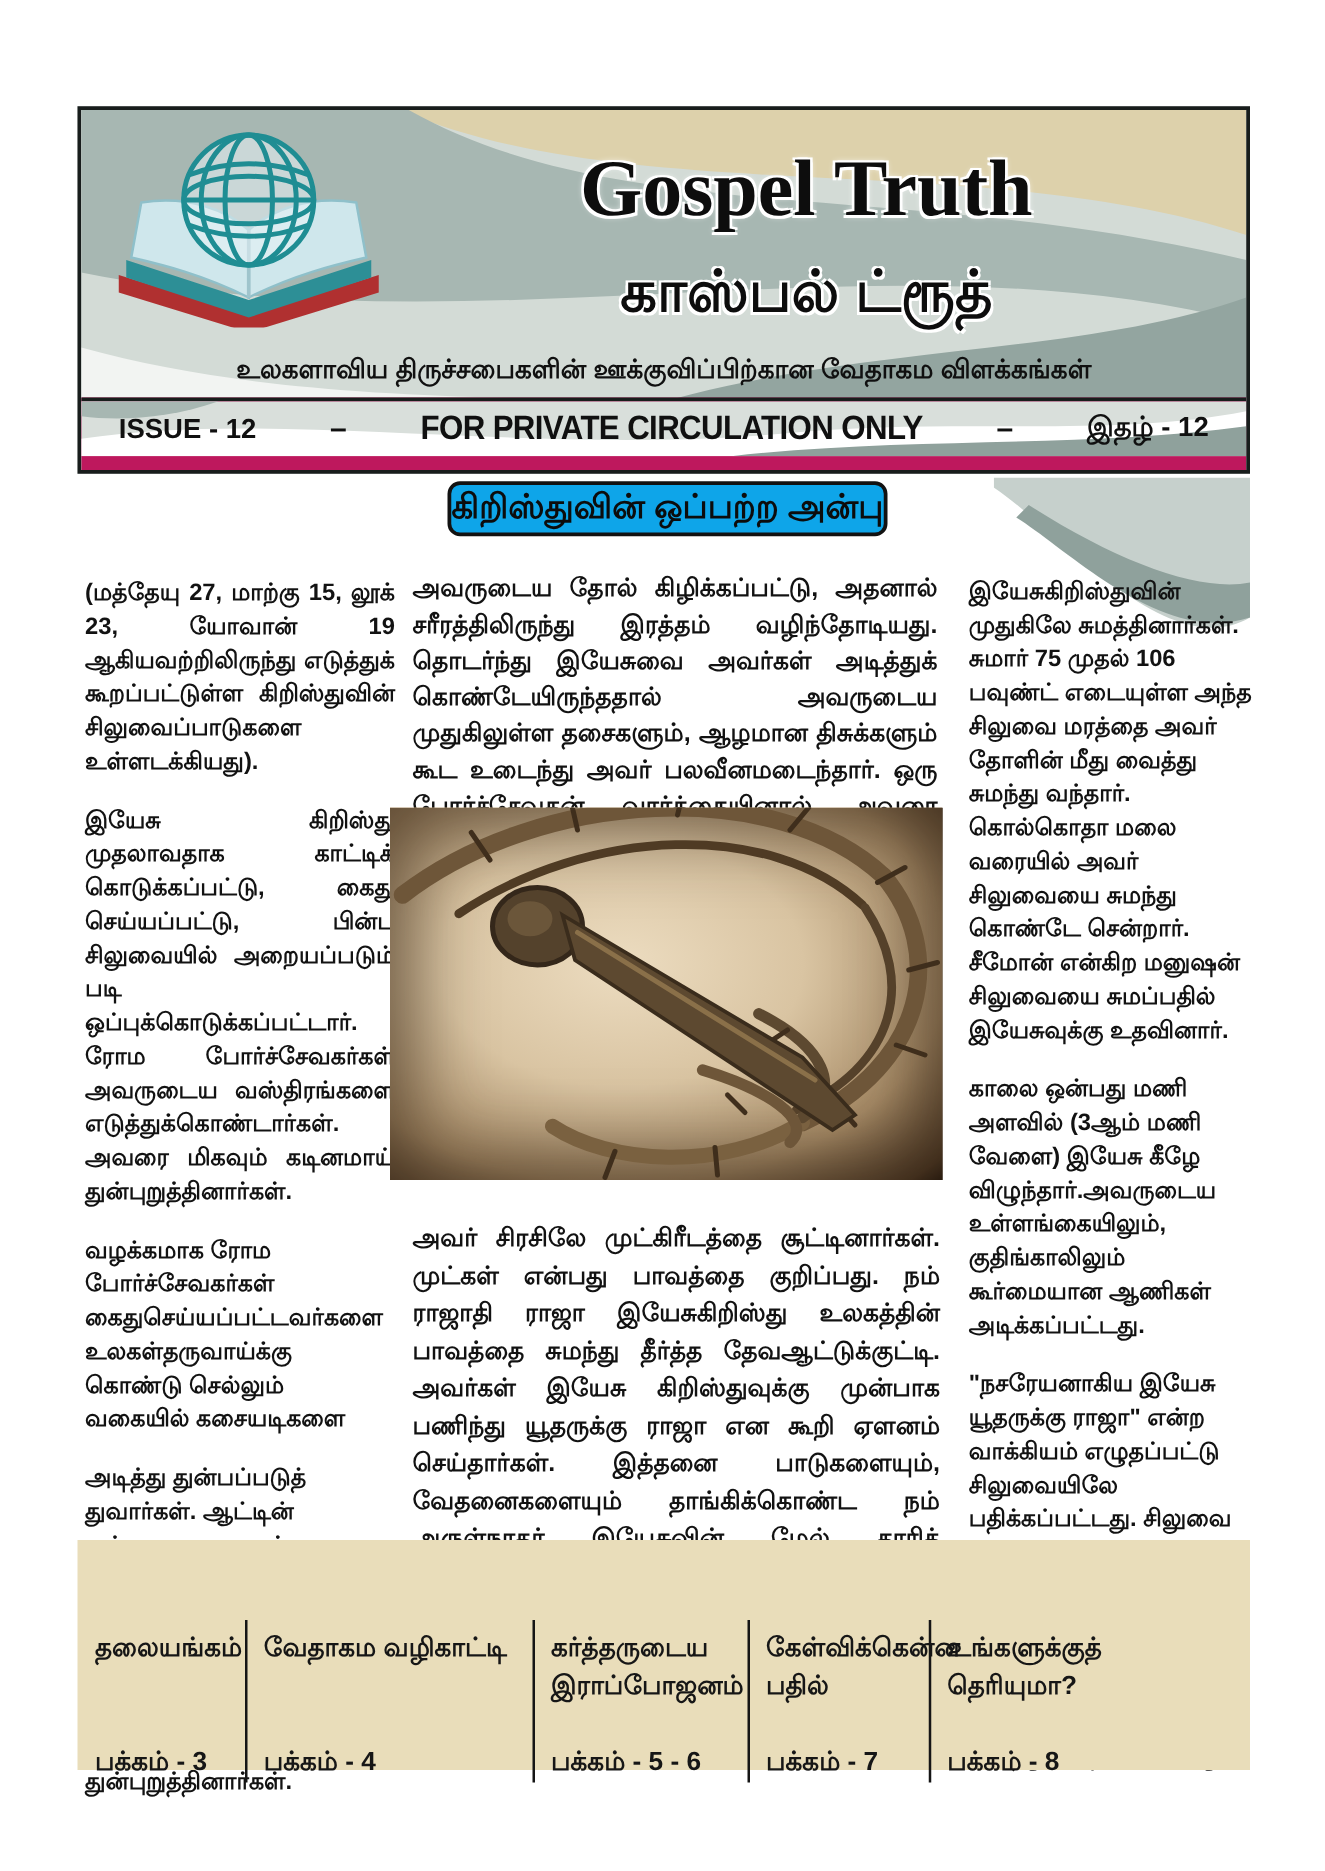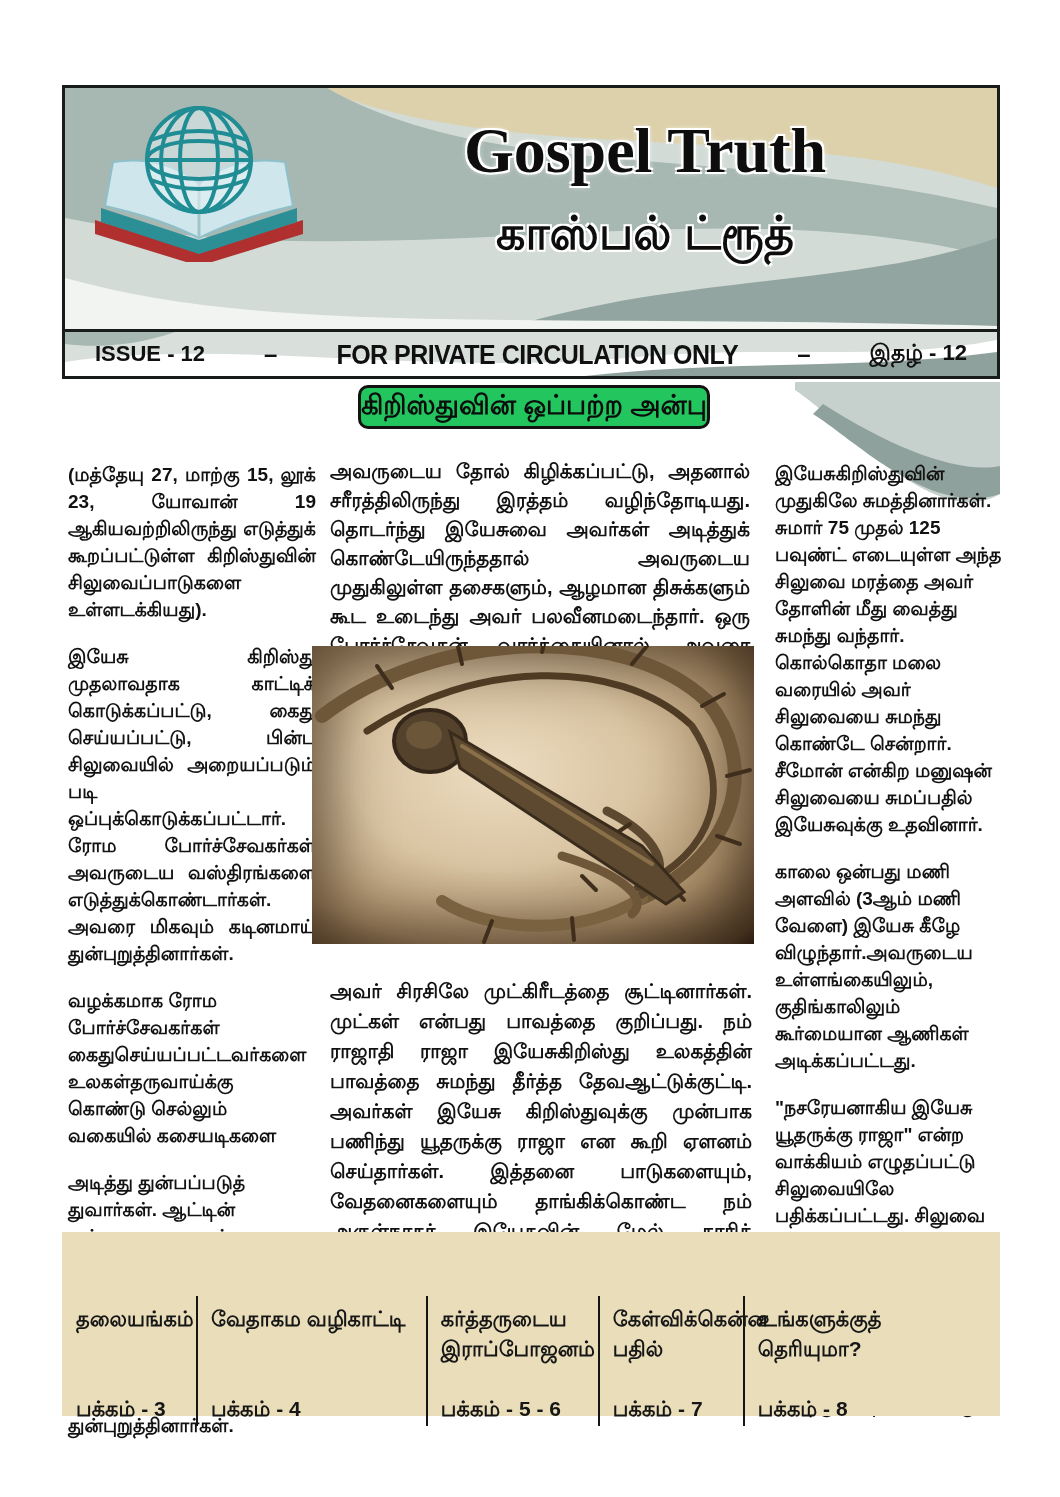--- a/index.html
+++ b/index.html
@@ -12,35 +12,35 @@
   .masthead-waves { position:absolute; left:0; top:0; width:932px; height:244px; }
   .logo { position:absolute; left:18px; top:12px; width:232px; height:162px; }
   .title-en { position:absolute; left:240px; top:26px; width:680px; text-align:center;
               font-family:"Liberation Serif", serif; font-weight:bold; font-size:64px; color:#0d0d0d;
               text-shadow:-2px -2px 0 #fff, 2px -2px 0 #fff, -2px 2px 0 #fff, 2px 2px 0 #fff, 0 0 6px #fff; }
   .title-ta { position:absolute; left:240px; top:118px; width:680px; text-align:center;
               font-weight:bold; font-size:46px; color:#0d0d0d;
               text-shadow:-2px -2px 0 #fff, 2px -2px 0 #fff, -2px 2px 0 #fff, 2px 2px 0 #fff; }
   .subtitle { position:absolute; left:0; top:196px; width:100%; text-align:center;
               font-weight:bold; font-size:21px; color:#101010; }
-  .issue-bar { position:absolute; left:0; bottom:0; width:100%; height:47px;
-               border-top:3px solid #181d1c; background:#8b5cf6; }
+  .issue-bar { position:absolute; left:0; bottom:0; width:100%; height:58px;
+               border-top:3px solid #181d1c; background:#be185d; }
   .issue-bar svg { position:absolute; left:0; top:0; width:100%; height:44px; }
   .issue-row { position:absolute; left:0; top:0; width:100%; height:44px; display:flex;
                align-items:center; justify-content:space-between; padding:0 30px; }
   .issue-row .lbl { font-weight:bold; font-size:22px; color:#101010; }
   .issue-row .circ { font-weight:bold; font-size:25px; letter-spacing:-0.5px; color:#101010; transform:scaleY(1.08); }
   .issue-row .dash { font-weight:bold; font-size:24px; color:#101010; }
 
   
   .swoosh-tail { position:absolute; left:795px; top:382px; width:205px; height:158px; }
 
   
   .headline-box { position:absolute; left:358px; top:385px; width:352px; height:44px;
-                  border:3px solid #121212; border-radius:10px; background:#22c55e;
+                  border:3px solid #121212; border-radius:10px; background:#0ea5e9;
                   display:flex; align-items:center; justify-content:center;
                   font-weight:bold; font-size:27px; color:#0c0c0c; z-index:3; }
 
   
   .col { position:absolute; color:#121212; font-weight:bold; }
   .col p { margin-bottom:15px;margin-top:20px; }
   .col-left  { left:68px;  top:441px; width:248px; font-size:19px; line-height:27px; text-align:left; }
   .col-left p.justify { text-align:justify; }
   .col-mid-top    { left:330px; top:437px; width:420px; font-size:20px; line-height:29px; text-align:justify; }
   .col-mid-bottom { left:330px; top:956px; width:422px; font-size:20px; line-height:30px; text-align:justify; }
@@ -93,20 +93,21 @@
         <ellipse cx="116" cy="60" rx="19" ry="52"></ellipse>
         <ellipse cx="116" cy="60" rx="38" ry="52"></ellipse>
         <path d="M68,40 C100,28 132,28 164,40"></path>
         <path d="M68,80 C100,92 132,92 164,80"></path>
         <path d="M64,60 L168,60"></path>
       </g>
     </svg>
 
     <div class="title-en">Gospel Truth</div>
     <div class="title-ta">காஸ்பல் ட்ரூத்</div>
+    <div class="subtitle">உலகளாவிய திருச்சபைகளின் ஊக்குவிப்பிற்கான வேதாகம விளக்கங்கள்</div>
 
     <div class="issue-bar">
       <svg viewBox="0 0 932 44" preserveAspectRatio="none">
         <rect x="0" y="0" width="932" height="44" fill="#d9dfdb"></rect>
         <path d="M0,0 L110,0 C70,14 30,16 0,12 Z" fill="#a7b7b2"></path>
         <path d="M0,30 C160,6 360,44 560,26 C700,12 820,30 932,8 L932,44 L0,44 Z" fill="#ffffff"></path>
         <path d="M520,44 C660,28 800,38 932,20 L932,44 Z" fill="#8fa19c"></path>
       </svg>
       <div class="issue-row">
         <span class="lbl">ISSUE - 12</span>
@@ -171,21 +172,21 @@
         </g>
       </g>
     </svg>
   </div>
 
   <div class="col col-mid-bottom">
     <p>அவர் சிரசிலே முட்கிரீடத்தை சூட்டினார்கள். முட்கள் என்பது பாவத்தை  குறிப்பது. நம் ராஜாதி ராஜா இயேசுகிறிஸ்து உலகத்தின் பாவத்தை சுமந்து தீர்த்த தேவஆட்டுக்குட்டி. அவர்கள் இயேசு கிறிஸ்துவுக்கு முன்பாக பணிந்து யூதருக்கு ராஜா என கூறி ஏளனம் செய்தார்கள். இத்தனை பாடுகளையும், வேதனைகளையும் தாங்கிக்கொண்ட நம் அருள்நாதர் இயேசுவின் மேல் காரித் துப்பினார்கள். அவரைப் பார்த்து சிரித்தார்கள். அவர்களுடைய வழக்கத்தின் படி, சிலுவையின் குறுக்கே வைக்கப்படுகிற மரத்தை</p>
   </div>
 
   <div class="col col-right">
-    <p>இயேசுகிறிஸ்துவின் முதுகிலே சுமத்தினார்கள். சுமார் 75 முதல் 125 பவுண்ட் எடையுள்ள அந்த சிலுவை மரத்தை அவர் தோளின் மீது வைத்து சுமந்து வந்தார். கொல்கொதா மலை வரையில் அவர் சிலுவையை சுமந்து கொண்டே சென்றார். சீமோன் என்கிற மனுஷன் சிலுவையை சுமப்பதில் இயேசுவுக்கு உதவினார்.</p>
+    <p>இயேசுகிறிஸ்துவின் முதுகிலே சுமத்தினார்கள். சுமார் 75 முதல் 106 பவுண்ட் எடையுள்ள அந்த சிலுவை மரத்தை அவர் தோளின் மீது வைத்து சுமந்து வந்தார். கொல்கொதா மலை வரையில் அவர் சிலுவையை சுமந்து கொண்டே சென்றார். சீமோன் என்கிற மனுஷன் சிலுவையை சுமப்பதில் இயேசுவுக்கு உதவினார்.</p>
     <p>காலை ஒன்பது மணி அளவில் (3ஆம் மணி வேளை) இயேசு கீழே விழுந்தார்.அவருடைய உள்ளங்கையிலும், குதிங்காலிலும் கூர்மையான ஆணிகள் அடிக்கப்பட்டது.</p>
     <p>"நசரேயனாகிய இயேசு யூதருக்கு ராஜா" என்ற வாக்கியம் எழுதப்பட்டு சிலுவையிலே பதிக்கப்பட்டது. சிலுவை கீழிருந்து மேலாக உயர்த்தப்பட்டு, அவருடைய கைகளிலும், கால்களிலும் அடிக்கப்பட்ட ஆணிகள் சிலுவை மரத்தோடு சேர்த்து அடிக்கப்பட்டது.</p>
   </div>
 
   <div class="index-table">
     <div class="index-cell c1">
       <div class="index-title">தலையங்கம்</div>
       <div class="index-page">பக்கம் - 3</div>
       <div class="sep"></div>
     </div>

